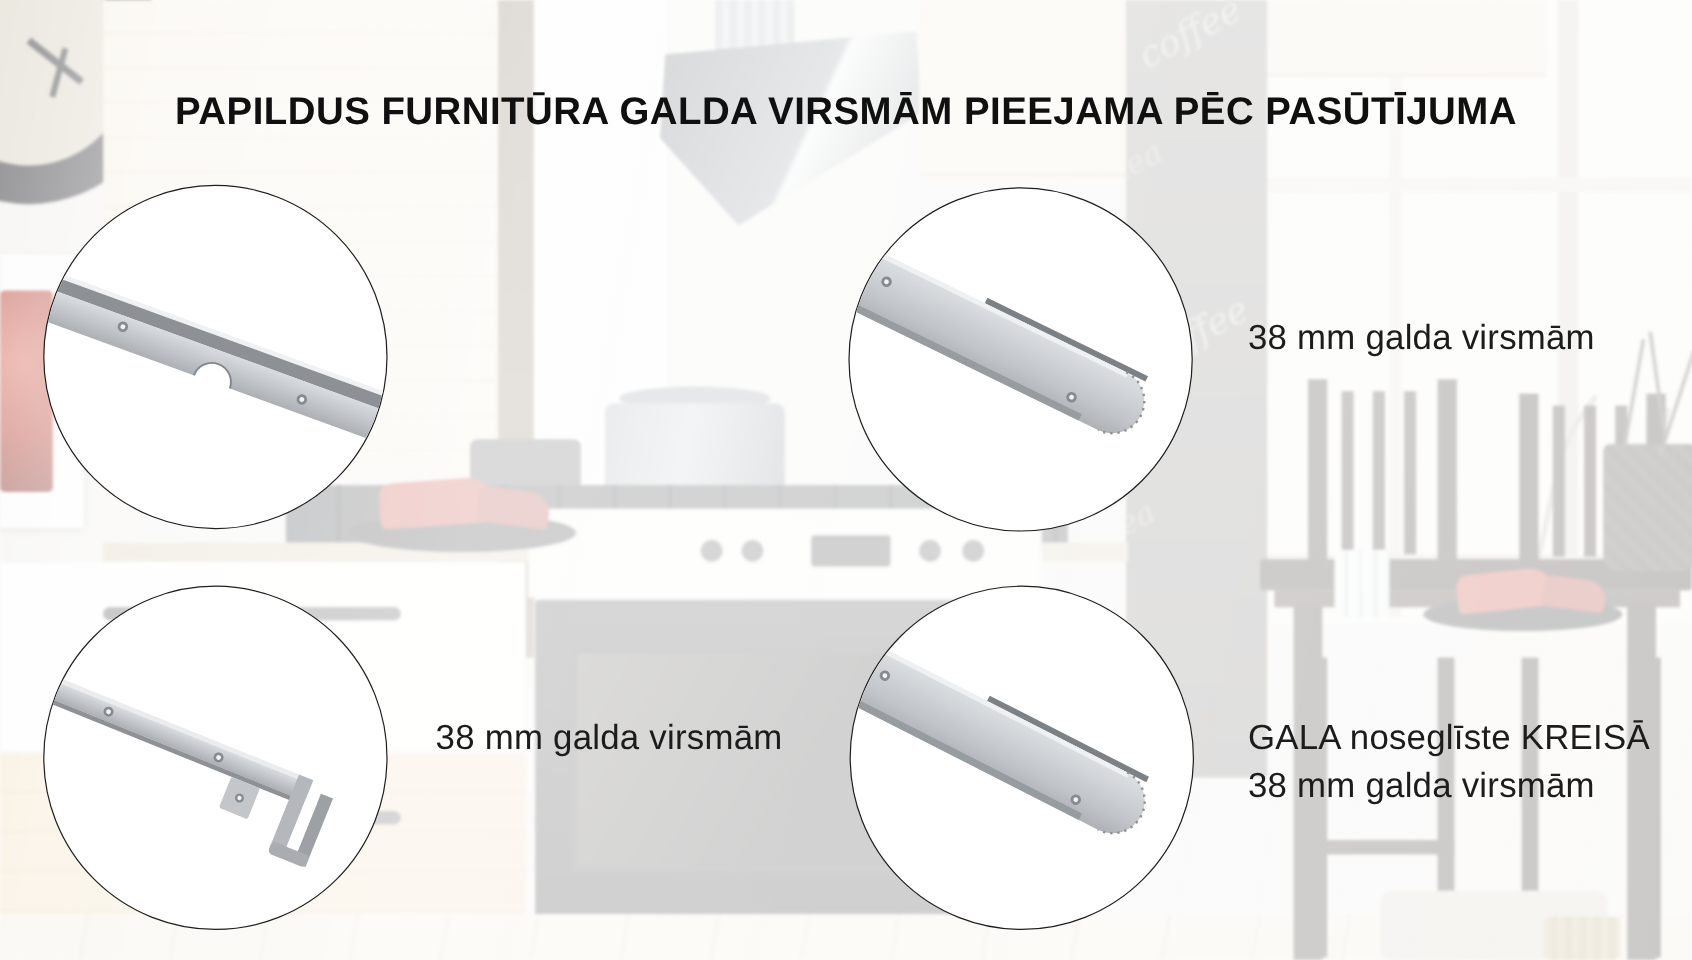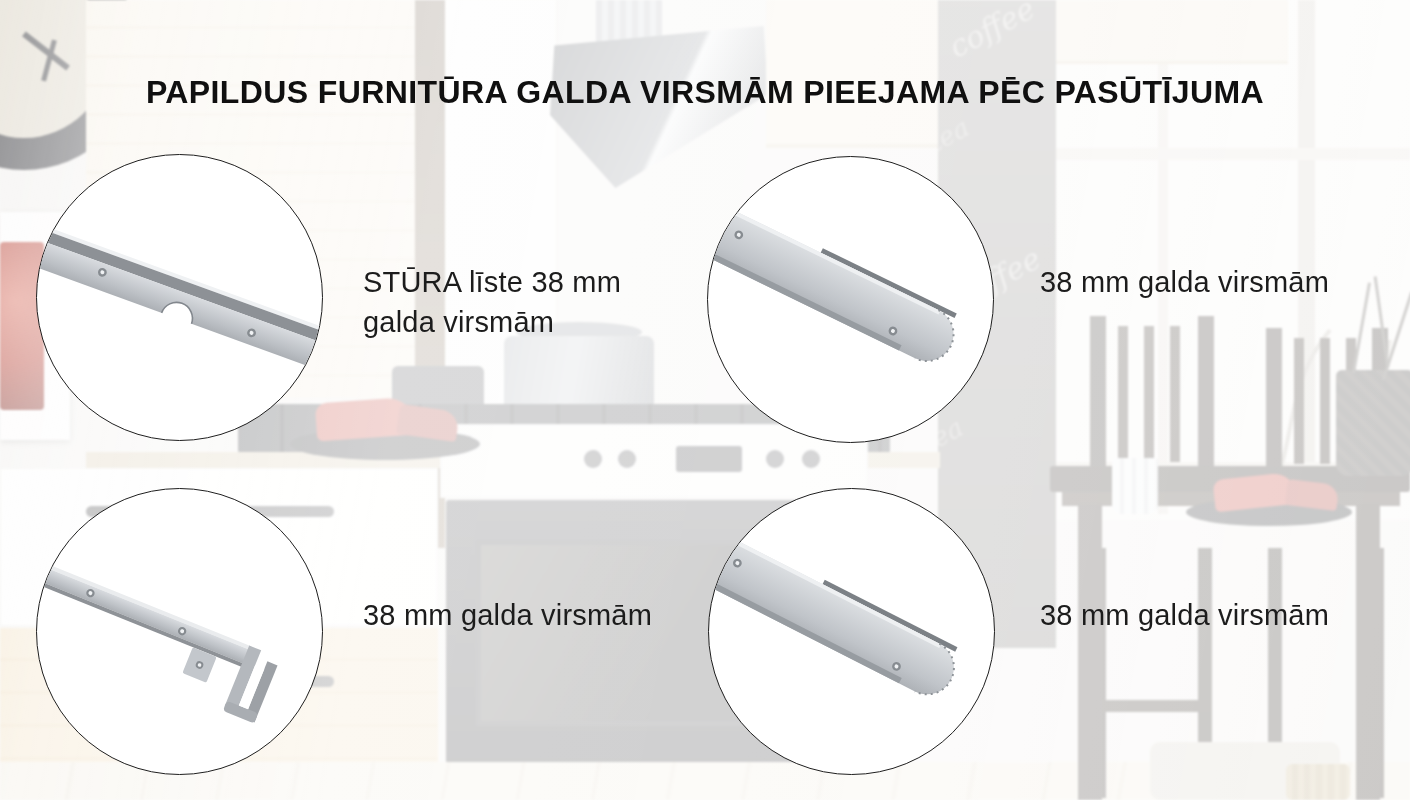--- a/index.html
+++ b/index.html
@@ -285,28 +285,25 @@
           <rect x="-60" y="162" width="270" height="6" fill="#979ca1"></rect>
           <path d="M228,114 A27 27 0 0 1 228,168" fill="none" stroke="#8d9297" stroke-width="2" stroke-dasharray="2 4"></path>
           <circle cx="10" cy="134" r="4.4" fill="#878c91"></circle>
             <circle cx="10" cy="134" r="2" fill="#f0f2f4"></circle>
           <circle cx="200" cy="154" r="4.4" fill="#878c91"></circle>
             <circle cx="200" cy="154" r="2" fill="#f0f2f4"></circle>
         </g>
       </svg>
     </div>
 
-    <div class="plabel l1">
-      <span>STŪRA līste 38 mm</span>
-      <span>galda virsmām</span>
-    </div>
     <div class="plabel l2">
       <span>38 mm galda virsmām</span>
     </div>
     <div class="plabel l3">
       <span>38 mm galda virsmām</span>
     </div>
     <div class="plabel l4">
+      <span>GALA noseglīste KREISĀ</span>
       <span>38 mm galda virsmām</span>
     </div>
 
   </div>
 </div>
 
 </body></html>

